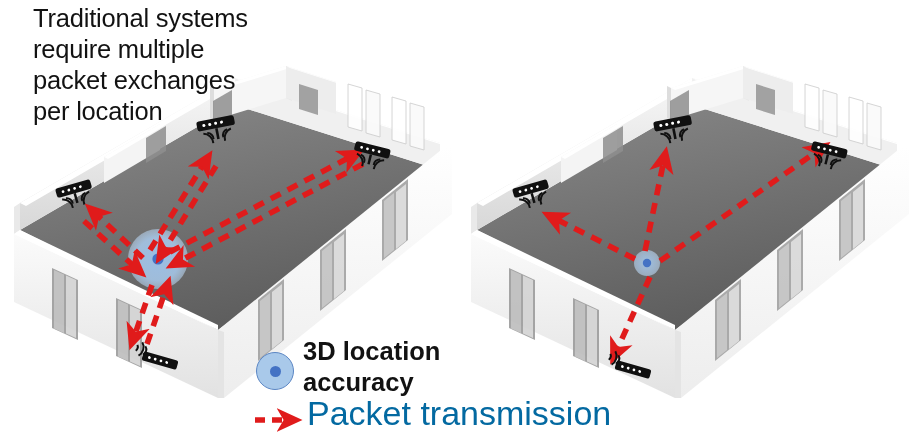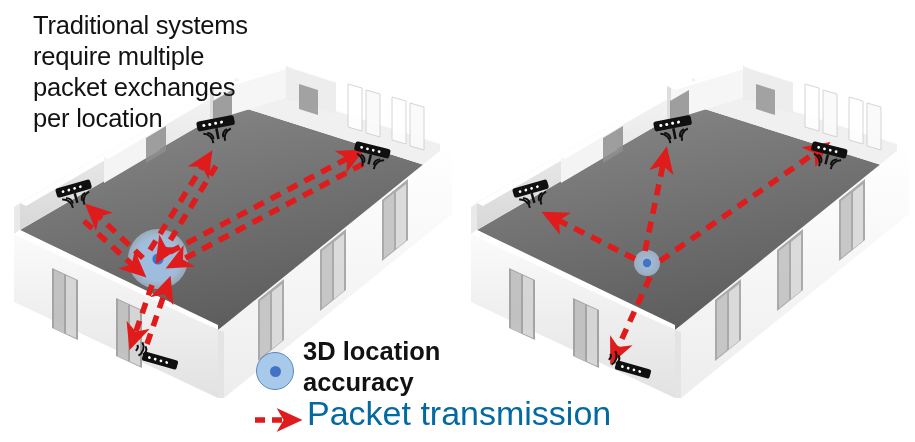--- a/index.html
+++ b/index.html
@@ -8,21 +8,21 @@
        -webkit-font-smoothing:antialiased;}
   #stage{position:relative;width:915px;height:442px;background:#ffffff;overflow:hidden;}
 
   .panel{position:absolute;top:0;height:442px;width:458px;}
   #panel-left{left:0;}
   #panel-right{left:457px;}
 
   .caption{position:absolute;z-index:40;color:#121212;
            font-size:25.5px;line-height:31px;letter-spacing:-0.2px;
            white-space:pre-line;font-weight:400;}
-  #caption-left{left:33px;top:3px;width:290px;margin-top:7px;}
+  #caption-left{left:33px;top:3px;width:290px;}
 
   .scene{position:absolute;left:0;top:0;width:458px;height:442px;}
   .scene svg{position:absolute;left:0;top:0;}
 
   
   #legend{position:absolute;left:253px;top:334px;width:330px;height:106px;z-index:60;}
   #legend-marker-wrap{position:absolute;left:3px;top:18px;width:40px;height:40px;}
   #legend-dot{position:absolute;left:0;top:0;width:38px;height:38px;border-radius:50%;
       background:#a9c9ea;border:1.6px solid #5b86c4;box-sizing:border-box;}
   #legend-dot-core{position:absolute;left:14px;top:14px;width:11px;height:11px;border-radius:50%;

